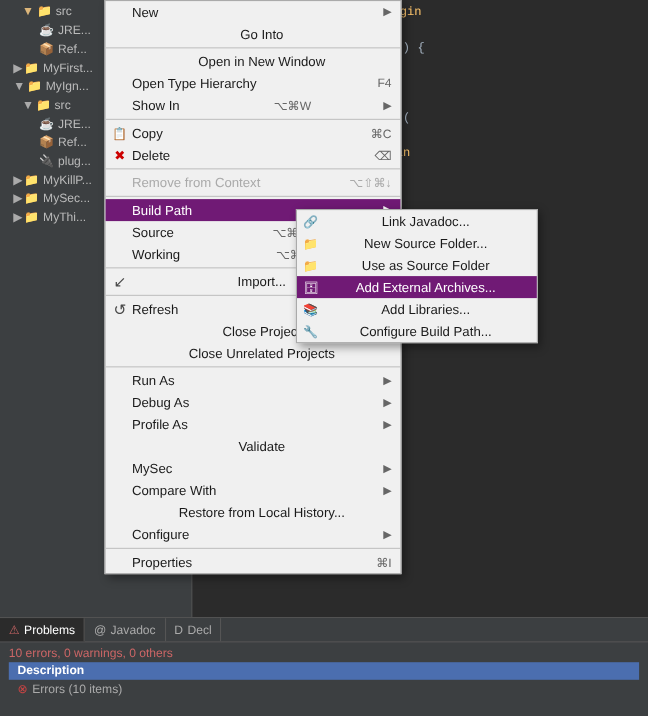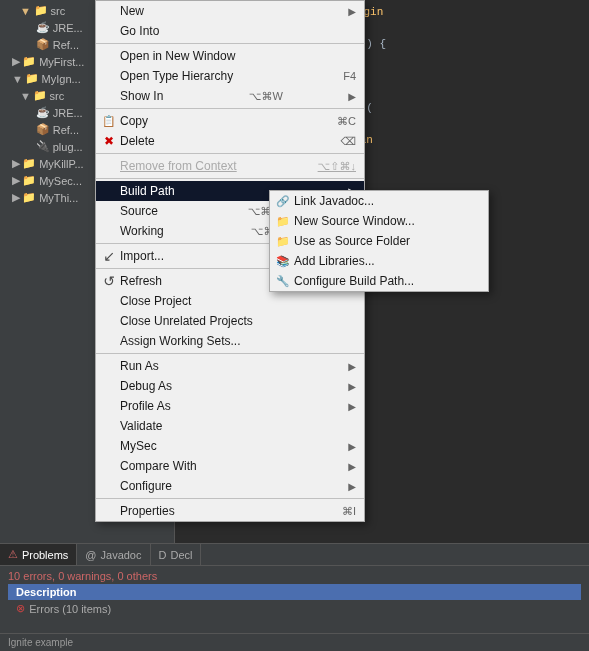--- a/index.html
+++ b/index.html
@@ -179,30 +179,30 @@
       color: #1a1a1a;
     }
 
     .menu-item {
       display: flex;
       align-items: center;
       padding: 3px 8px 3px 24px;
       position: relative;
       cursor: pointer;
       white-space: nowrap;
+      justify-content: center;
     }
 
     .menu-item.highlighted {
-      background: #0f172a;
+      background: #701a75;
       color: white;
     }
 
     .menu-item.disabled {
       color: #aaa;
-      text-decoration: underline;
     }
 
     .menu-item .menu-icon {
       position: absolute;
       left: 5px;
       width: 16px;
       height: 16px;
       display: flex;
       align-items: center;
       justify-content: center;
@@ -427,23 +427,20 @@
     <div class="bottom-content">
       <div class="error-count">10 errors, 0 warnings, 0 others</div>
       <div class="desc-header" style="margin-top:2px">Description</div>
       <div class="error-item">
         <span class="error-icon">⊗</span>
         <span>Errors (10 items)</span>
       </div>
     </div>
   </div>
 
-  <div class="status-bar">
-    <span>Ignite example</span>
-  </div>
 </div>
 
 <div class="context-menu-overlay">
 
   <div class="context-menu">
     <div class="menu-item">
       <span>New</span>
       <span class="arrow">▶</span>
     </div>
     <div class="menu-item">
@@ -503,23 +500,20 @@
       <span class="menu-icon refresh-icon"></span>
       <span>Refresh</span>
       <span class="shortcut">F5</span>
     </div>
     <div class="menu-item">
       <span>Close Project</span>
     </div>
     <div class="menu-item">
       <span>Close Unrelated Projects</span>
     </div>
-    <div class="menu-item">
-      <span>Assign Working Sets...</span>
-    </div>
     <div class="menu-divider"></div>
     <div class="menu-item">
       <span>Run As</span>
       <span class="arrow">▶</span>
     </div>
     <div class="menu-item">
       <span>Debug As</span>
       <span class="arrow">▶</span>
     </div>
     <div class="menu-item">
@@ -529,45 +523,52 @@
     <div class="menu-item">
       <span>Validate</span>
     </div>
     <div class="menu-item">
       <span>MySec</span>
       <span class="arrow">▶</span>
     </div>
     <div class="menu-item">
       <span>Compare With</span>
       <span class="arrow">▶</span>
+    </div>
+    <div class="menu-item">
+      <span>Restore from Local History...</span>
     </div>
     <div class="menu-item">
       <span>Configure</span>
       <span class="arrow">▶</span>
     </div>
     <div class="menu-divider"></div>
     <div class="menu-item">
       <span>Properties</span>
       <span class="shortcut">⌘I</span>
     </div>
   </div>
 
   <div class="context-menu submenu buildpath-submenu">
     <div class="menu-item">
       <span class="menu-icon link-src-icon"></span>
       <span>Link Javadoc...</span>
     </div>
     <div class="menu-item">
       <span class="menu-icon new-src-icon"></span>
-      <span>New Source Window...</span>
+      <span>New Source Folder...</span>
     </div>
     <div class="menu-item">
       <span class="menu-icon use-src-icon"></span>
       <span>Use as Source Folder</span>
     </div>
+    <div class="menu-item highlighted">
+      <span class="menu-icon add-ext-icon"></span>
+      <span>Add External Archives...</span>
+    </div>
     <div class="menu-item">
       <span class="menu-icon add-lib-icon"></span>
       <span>Add Libraries...</span>
     </div>
     <div class="menu-item">
       <span class="menu-icon cfg-build-icon"></span>
       <span>Configure Build Path...</span>
     </div>
   </div>
 

